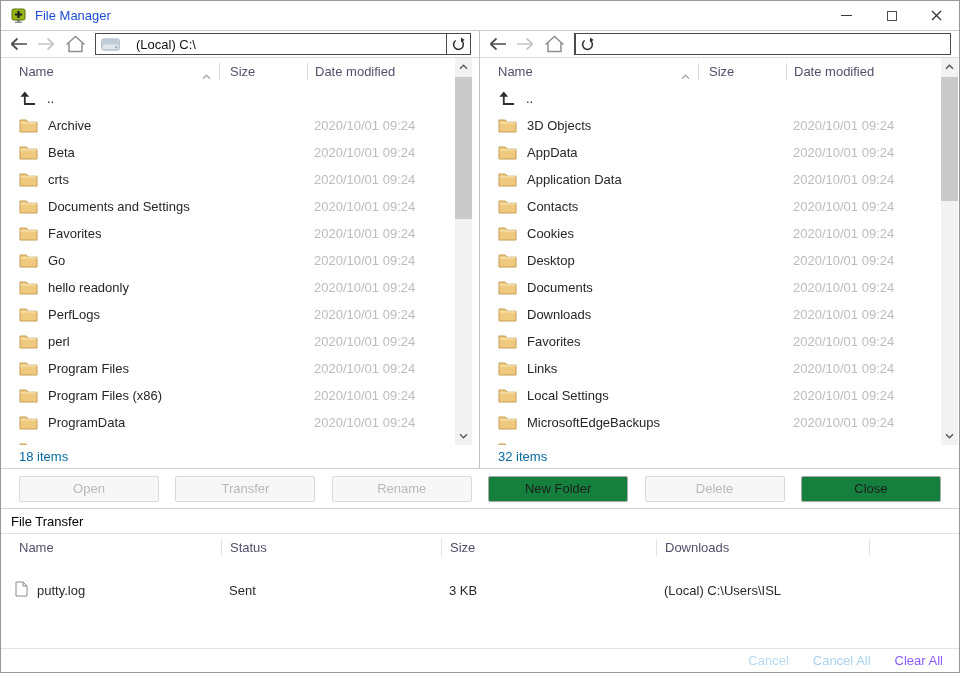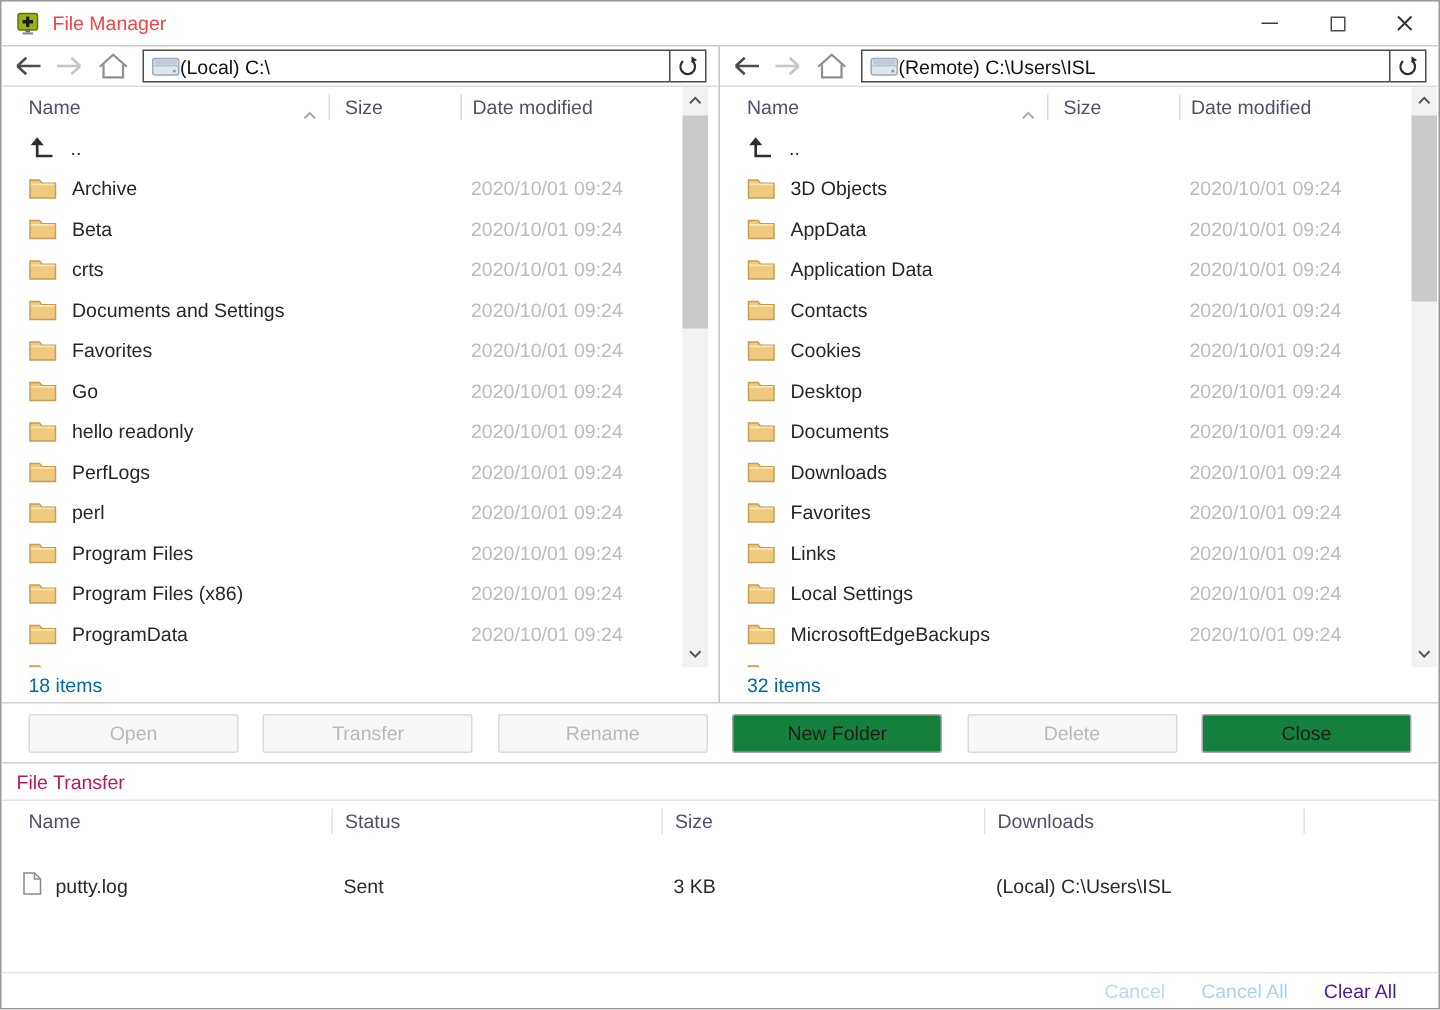--- a/index.html
+++ b/index.html
@@ -5,35 +5,35 @@
   html,body{margin:0;padding:0;background:#e8e8e8;}
   *{box-sizing:border-box;}
   .window{width:960px;height:673px;border:1px solid #979797;background:#fff;
     display:flex;flex-direction:column;font-family:"Liberation Sans",sans-serif;
     font-size:13px;color:#222;position:relative;overflow:hidden;}
 
   
   .titlebar{height:30px;flex:none;display:flex;align-items:center;
     border-bottom:1px solid #cccccc;padding-left:10px;}
   .app-icon{width:16px;height:16px;margin-right:8px;display:flex;align-items:center;}
-  .title{color:#ef4444;}
+  .title{color:#1d4ed8;}
   .win-controls{margin-left:auto;display:flex;height:100%;}
   .win-btn{width:45px;height:100%;display:flex;align-items:center;justify-content:center;cursor:default;}
   .glyph-min{width:11px;height:1.5px;background:#3a3a3a;}
   .glyph-max{width:10px;height:10px;border:1.2px solid #4f4f4f;}
 
   
   .panes{flex:none;display:flex;border-bottom:1px solid #cfcfcf;}
   .pane{width:479px;display:flex;flex-direction:column;}
   .pane-left{border-right:1px solid #c2c2c2;}
   .nav{height:27px;flex:none;display:flex;align-items:center;gap:9px;
     padding:0 8px;border-bottom:1px solid #dcdcdc;}
   .navicon{display:flex;align-items:center;flex:none;}
   .addressbar{flex:1;height:22px;border:1px solid #4a4a4a;display:flex;align-items:stretch;background:#fff;}
-  .addr-inner{flex:1;display:flex;align-items:center;gap:0;padding-left:5px;overflow:hidden;}
+  .addr-inner{flex:1;display:flex;align-items:center;gap:16px;padding-left:5px;overflow:hidden;}
   .addr-path{white-space:nowrap;color:#111;}
   .refresh{width:24px;flex:none;border-left:1px solid #4a4a4a;display:flex;
     align-items:center;justify-content:center;background:#fff;}
 
   .list{height:387px;flex:none;position:relative;overflow:hidden;}
   .list-header{height:27px;position:relative;color:#50506a;}
   .lh-name{position:absolute;left:18px;top:6px;}
   .lh-chevron{position:absolute;left:201px;top:10px;}
   .lh-div{position:absolute;top:5px;width:1px;height:17px;background:#dadada;}
   .lh-size{position:absolute;left:229px;top:6px;}
@@ -58,33 +58,33 @@
   
   .btnrow{height:40px;flex:none;border-bottom:1px solid #cfcfcf;display:flex;
     align-items:center;justify-content:space-between;padding:0 18px;}
   .btn{width:140px;height:26px;background:#15803d;border:1px solid #a9a9a9;
     border-radius:2px;display:flex;align-items:center;justify-content:center;
     color:#1d1d1d;font-size:13px;cursor:default;}
   .btn.disabled{border-color:#dbdbdb;color:#b9b9b9;background:#f7f7f7;}
 
   
   .ft-label{height:25px;flex:none;border-bottom:1px solid #e3e3e3;display:flex;
-    align-items:center;padding-left:10px;color:#be185d;}
+    align-items:center;padding-left:10px;color:#000000;}
   .ft-grid{display:grid;grid-template-columns:220px 220px 215px 213px 1fr;align-items:center;}
   .ft-header{height:27px;flex:none;color:#50506a;}
   .ft-header .hc{padding-left:8px;border-left:1px solid #e2e2e2;height:17px;
     display:flex;align-items:center;}
   .ft-header .hc.first{padding-left:18px;border-left:none;}
   .trow{height:27px;color:#2a2a2a;margin-top:16px;}
   .tc{padding-left:8px;white-space:nowrap;}
   .tc.first{padding-left:14px;display:flex;align-items:center;gap:9px;}
   .spacer{flex:1;}
   .footer{height:24px;flex:none;border-top:1px solid #e2e2e2;display:flex;
-    align-items:center;justify-content:flex-end;gap:24px;padding-right:28px;}
-  .link{color:#4c1d95;cursor:pointer;}
+    align-items:center;justify-content:flex-end;gap:24px;padding-right:16px;}
+  .link{color:#8b5cf6;cursor:pointer;}
   .link.dis1{color:#b7daf3;cursor:default;}
   .link.dis2{color:#a9d3ef;cursor:default;}
 </style>
 </head>
 <body>
 
 <div class="window">
 
   <div class="titlebar">
     <span class="app-icon">
@@ -345,31 +345,20 @@
               <path d="M1 7 H16.5 M16.5 7 L10.5 1.5 M16.5 7 L10.5 12.5" stroke="#c6c6c6" stroke-width="1.7" fill="none"></path>
             </svg>
         </span>
         <span class="navicon">
           <svg width="21" height="18" viewBox="0 0 21 18" fill="none" stroke="#8f8f8f" stroke-width="1.5">
               <path d="M1.5 9.5 L10.5 1.5 L19.5 9.5"></path>
               <path d="M4 8 V16.5 H17 V8"></path>
             </svg>
         </span>
         <div class="addressbar">
-          <span class="addr-inner">
-            <span class="navicon">
-              <svg width="19" height="13" viewBox="0 0 19 13">
-                  <rect x="0.8" y="1" width="17.4" height="11" rx="1.6" fill="#dfe6ec" stroke="#9aaab8"></rect>
-                  <path d="M1 5.8 h17" stroke="#b3c1cd"></path>
-                  <rect x="2" y="1.6" width="15" height="3.6" rx="1" fill="#bfccd8"></rect>
-                  <circle cx="15.2" cy="9.3" r="1" fill="#8a99a6"></circle>
-                </svg>
-            </span>
-            <span class="addr-path">(Remote) C:\Users\ISL</span>
-          </span>
           <span class="refresh">
             <svg width="15" height="15" viewBox="0 0 16 16">
                 <circle cx="8" cy="8" r="5.2" fill="none" stroke="#2e2e2e" stroke-width="1.6" stroke-dasharray="26 7" transform="rotate(-58 8 8)"></circle>
                 <path d="M10.6 0.6 L14.6 3.2 L10.9 5.4 z" fill="#2e2e2e"></path>
               </svg>
           </span>
         </div>
       </div>
 
       <div class="list">

